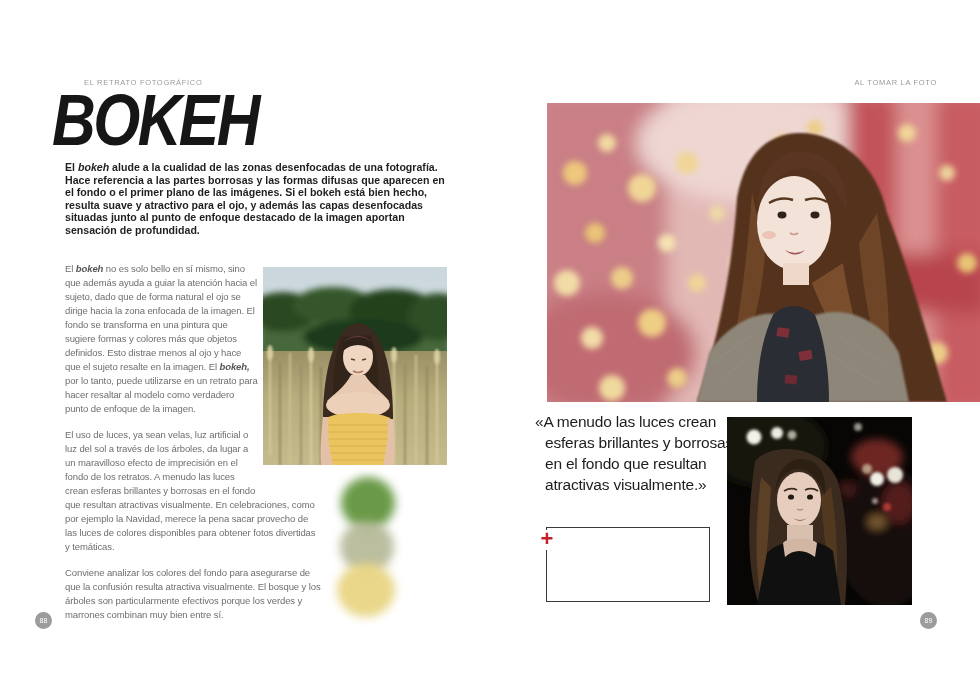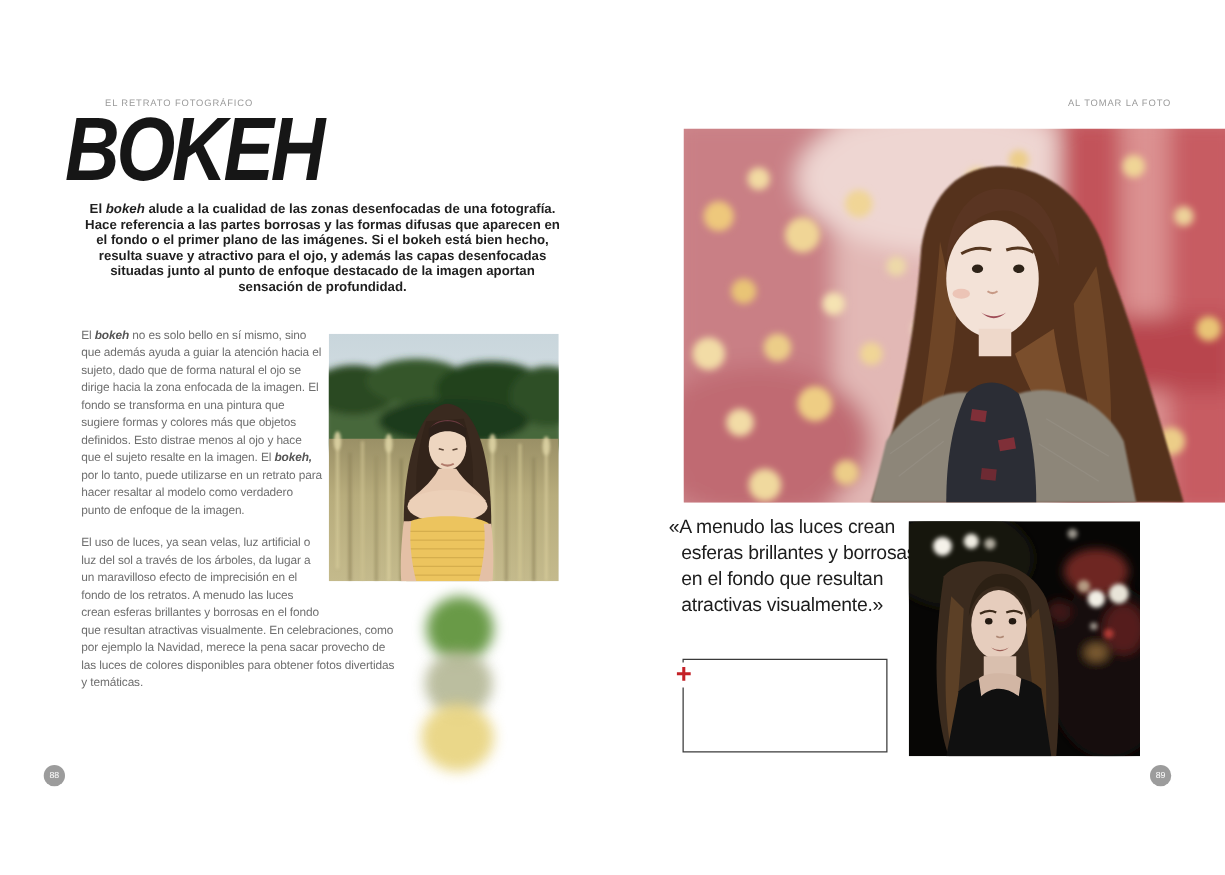--- a/index.html
+++ b/index.html
@@ -7,21 +7,21 @@
           font-family:"Liberation Sans","DejaVu Sans",sans-serif;}
 
   .runhead{position:absolute;top:78px;font-size:7.5px;letter-spacing:.7px;color:#9a9a9a;}
   #head-left{left:42px;padding-left:42px;}
   #head-right{right:43px;text-align:left;}
 
   #title{position:absolute;left:52px;top:84px;font-size:72px;font-weight:bold;font-style:italic;
          letter-spacing:-3px;color:#161616;transform:scaleX(.84);transform-origin:left top;line-height:1;}
 
   #intro{position:absolute;left:65px;top:161px;width:386px;font-size:10.6px;line-height:12.5px;
-         font-weight:bold;color:#1f1f1f;text-align:center;}
+         font-weight:bold;color:#1f1f1f;}
   #intro .it{font-style:italic;}
 
   #body-col{position:absolute;left:65px;top:262px;width:273px;font-size:9.5px;line-height:14px;
             color:#6e6e6e;letter-spacing:-.1px;}
   #body-col .photo-spacer{float:right;width:80px;height:224px;}
   #body-col p{margin:0 17px 12px 0;}
   .bk{font-weight:bold;font-style:italic;color:#555;}
 
   .bokeh-dot{position:absolute;border-radius:50%;filter:blur(5px);}
   #dot-green{left:341px;top:477px;width:54px;height:52px;}
@@ -57,20 +57,21 @@
   <div class="runhead" id="head-right">AL TOMAR LA FOTO</div>
 
   <div id="title">BOKEH</div>
 
   <div id="intro"><span>El </span><span class="it">bokeh</span><span> alude a la cualidad de las zonas desenfocadas de una fotografía. Hace referencia a las partes borrosas y las formas difusas que aparecen en el fondo o el primer plano de las imágenes. Si el bokeh está bien hecho, resulta suave y atractivo para el ojo, y además las capas desenfocadas situadas junto al punto de enfoque destacado de la imagen aportan sensación de profundidad.</span></div>
 
   <div id="body-col">
     <div class="photo-spacer"></div>
     <p><span>El </span><span class="bk">bokeh</span><span> no es solo bello en sí mismo, sino que además ayuda a guiar la atención hacia el sujeto, dado que de forma natural el ojo se dirige hacia la zona enfocada de la imagen. El fondo se transforma en una pintura que sugiere formas y colores más que objetos definidos. Esto distrae menos al ojo y hace que el sujeto resalte en la imagen. El </span><span class="bk">bokeh,</span><span> por lo tanto, puede utilizarse en un retrato para hacer resaltar al modelo como verdadero punto de enfoque de la imagen.</span></p>
     <p>El uso de luces, ya sean velas, luz artificial o luz del sol a través de los árboles, da lugar a un maravilloso efecto de imprecisión en el fondo de los retratos. A menudo las luces crean esferas brillantes y borrosas en el fondo que resultan atractivas visualmente. En celebraciones, como por ejemplo la Navidad, merece la pena sacar provecho de las luces de colores disponibles para obtener fotos divertidas y temáticas.</p>
+    <p>Conviene analizar los colores del fondo para asegurarse de que la confusión resulta atractiva visualmente. El bosque y los árboles son particularmente efectivos porque los verdes y marrones combinan muy bien entre sí.</p>
   </div>
 
   <svg class="photo" id="photo-field" width="184" height="198" viewBox="0 0 184 198">
     <defs>
       <filter id="fb3" x="-30%" y="-30%" width="160%" height="160%">
           <feGaussianBlur stdDeviation="3"></feGaussianBlur>
         </filter>
       <filter id="fb1" x="-30%" y="-30%" width="160%" height="160%">
           <feGaussianBlur stdDeviation="1.2"></feGaussianBlur>
         </filter>

